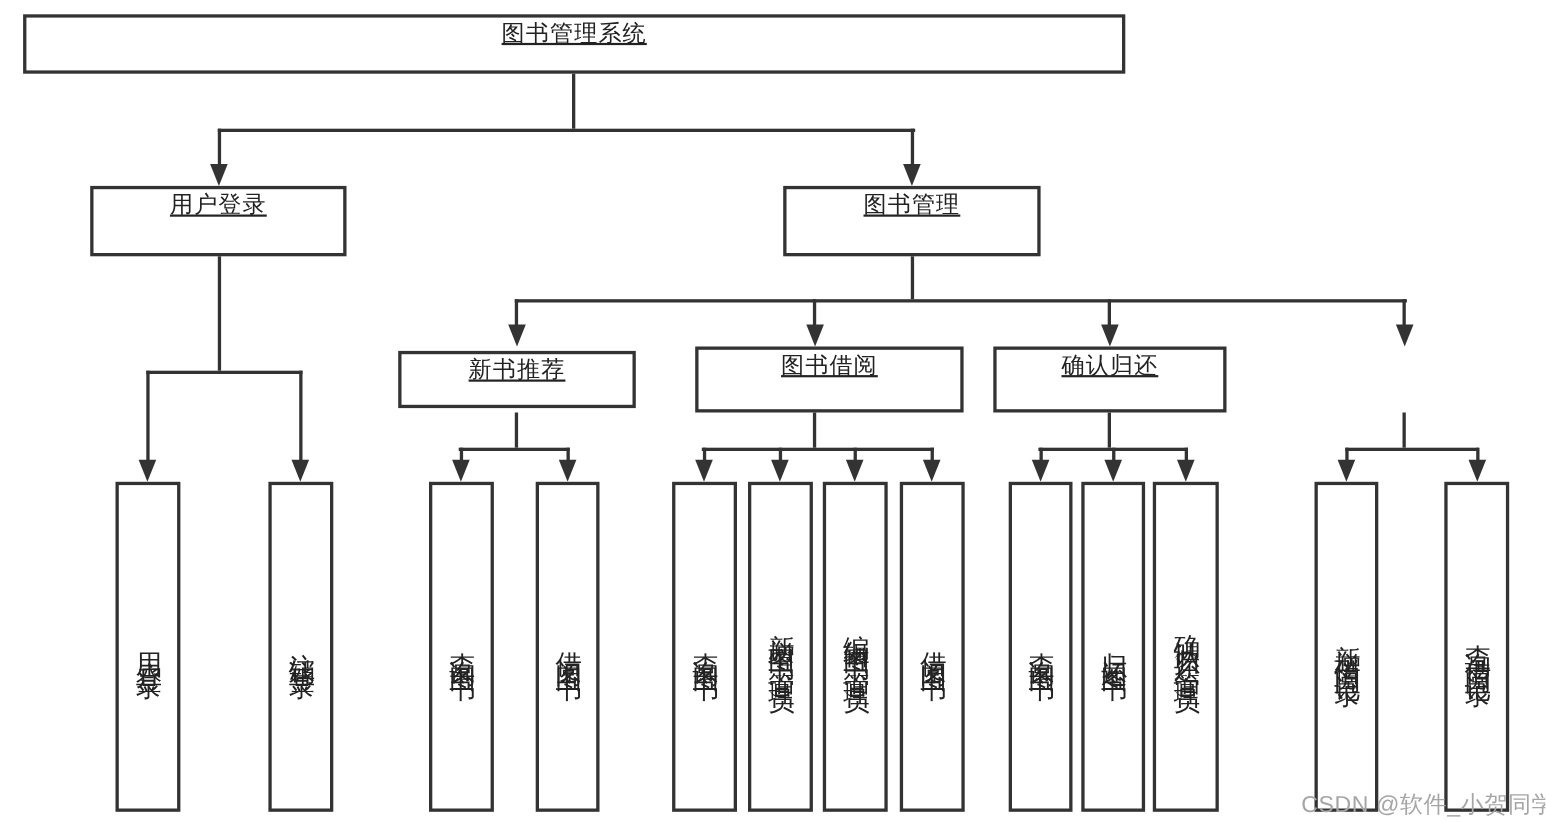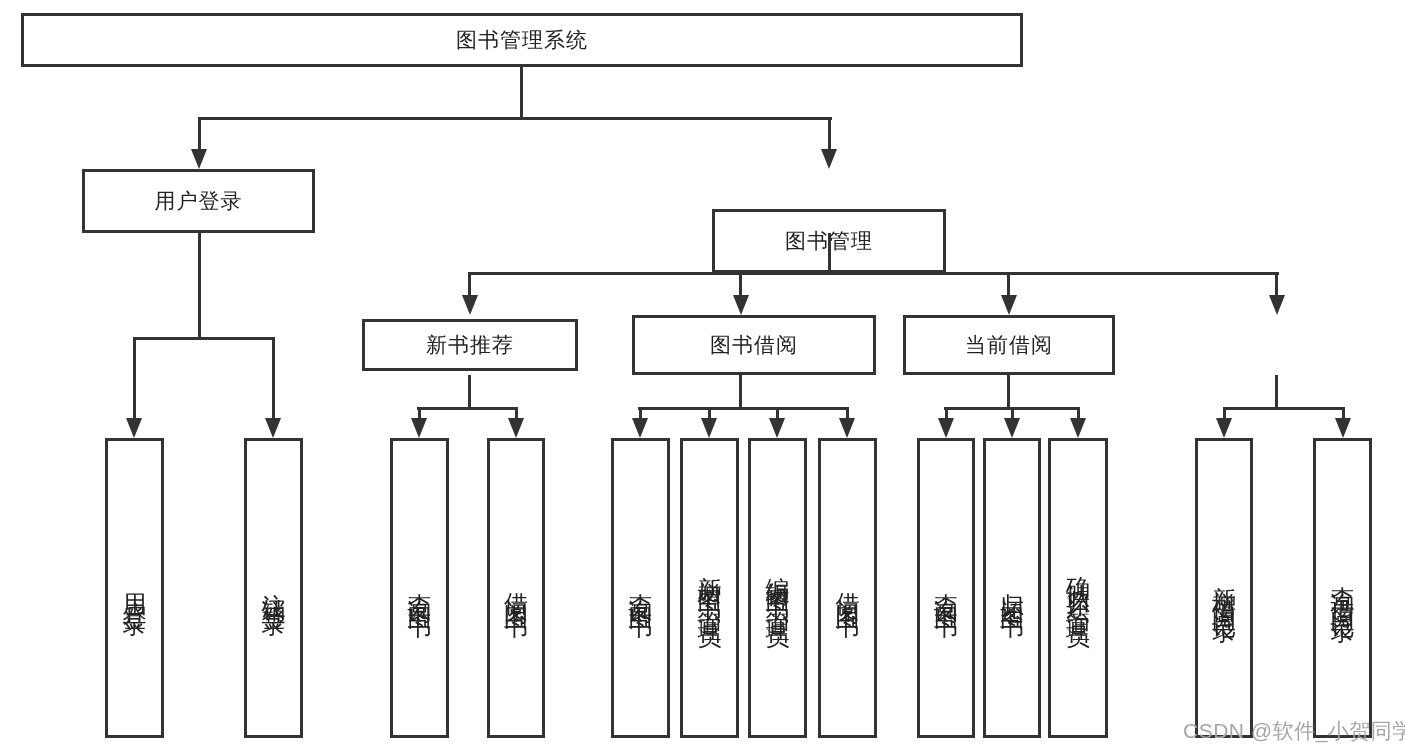--- a/index.html
+++ b/index.html
@@ -16,25 +16,26 @@
     height: 747px;
     background: var(--bg);
     overflow: hidden;
     font-family: "Liberation Sans", "DejaVu Sans", sans-serif;
   }
   .hbox {
     position: absolute;
     border: 3px solid var(--line);
     background: #fff;
     display: flex;
-    align-items: center;
+    align-items: flex-start;
     justify-content: center;
     font-size: 21px;
     color: var(--text);
     letter-spacing: 1px;
+    text-decoration: underline;
   }
   .vbox {
     position: absolute;
     border: 3px solid var(--line);
     background: #fff;
     display: flex;
     align-items: center;
     justify-content: center;
     color: var(--text);
   }
@@ -76,21 +77,21 @@
   <div class="ln" style="left:520px; top:67px; width:3px; height:50px;"></div>
   <div class="ln" style="left:198px; top:117px; width:634px; height:3px;"></div>
   <div class="ln" style="left:198px; top:117px; width:3px; height:35px;"></div>
   <div class="ah" style="left:191px; top:149px;"></div>
   <div class="ln" style="left:828px; top:117px; width:3px; height:35px;"></div>
   <div class="ah" style="left:821px; top:149px;"></div>
 
   <div class="hbox" style="left:82px; top:169px; width:233px; height:64px;">
     <span>用户登录</span>
   </div>
-  <div class="hbox" style="left:712px; top:169px; width:234px; height:64px;margin-top:40px;">
+  <div class="hbox" style="left:712px; top:169px; width:234px; height:64px;">
     <span>图书管理</span>
   </div>
 
   <div class="ln" style="left:198px; top:233px; width:3px; height:104px;"></div>
   <div class="ln" style="left:133px; top:337px; width:142px; height:3px;"></div>
   <div class="ln" style="left:133px; top:337px; width:3px; height:84px;"></div>
   <div class="ah" style="left:126px; top:418px;"></div>
   <div class="ln" style="left:272px; top:337px; width:3px; height:84px;"></div>
   <div class="ah" style="left:265px; top:418px;"></div>
 
@@ -105,21 +106,21 @@
   <div class="ln" style="left:1275px; top:272px; width:3px; height:28px;"></div>
   <div class="ah" style="left:1269px; top:295px;"></div>
 
   <div class="hbox" style="left:362px; top:319px; width:216px; height:52px;">
     <span>新书推荐</span>
   </div>
   <div class="hbox" style="left:632px; top:315px; width:244px; height:60px;">
     <span>图书借阅</span>
   </div>
   <div class="hbox" style="left:903px; top:315px; width:212px; height:60px;">
-    <span>当前借阅</span>
+    <span>确认归还</span>
   </div>
 
   <div class="ln" style="left:468px; top:375px; width:3px; height:32px;"></div>
   <div class="ln" style="left:417px; top:407px; width:101px; height:3px;"></div>
   <div class="ln" style="left:418px; top:407px; width:3px; height:14px;"></div>
   <div class="ah" style="left:411px; top:418px;"></div>
   <div class="ln" style="left:515px; top:407px; width:3px; height:14px;"></div>
   <div class="ah" style="left:508px; top:418px;"></div>
 
   <div class="ln" style="left:739px; top:375px; width:3px; height:32px;"></div>

